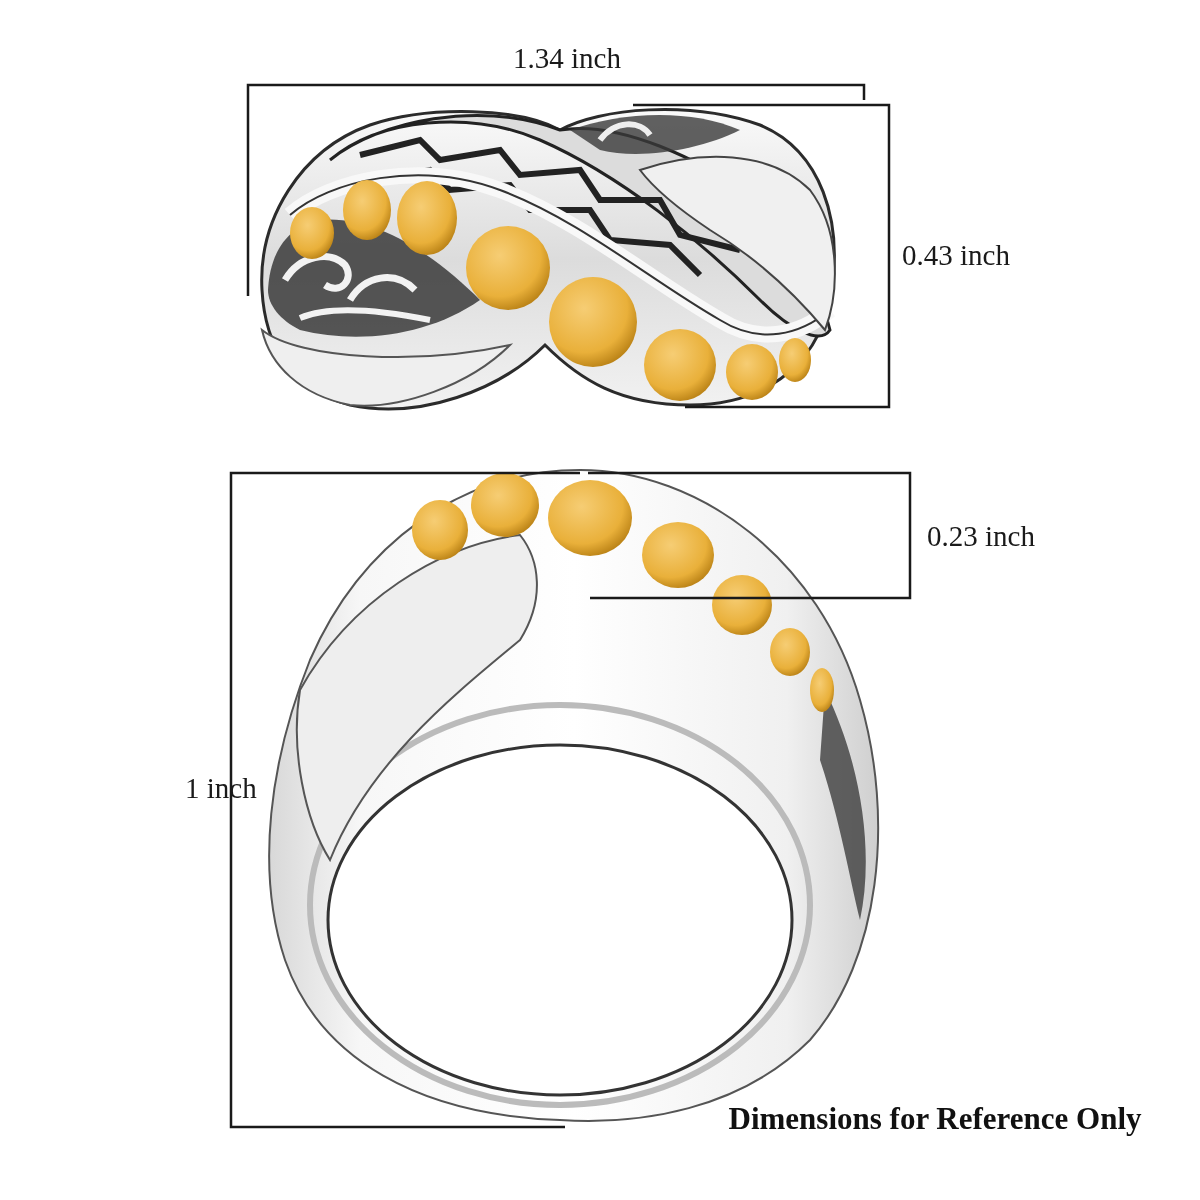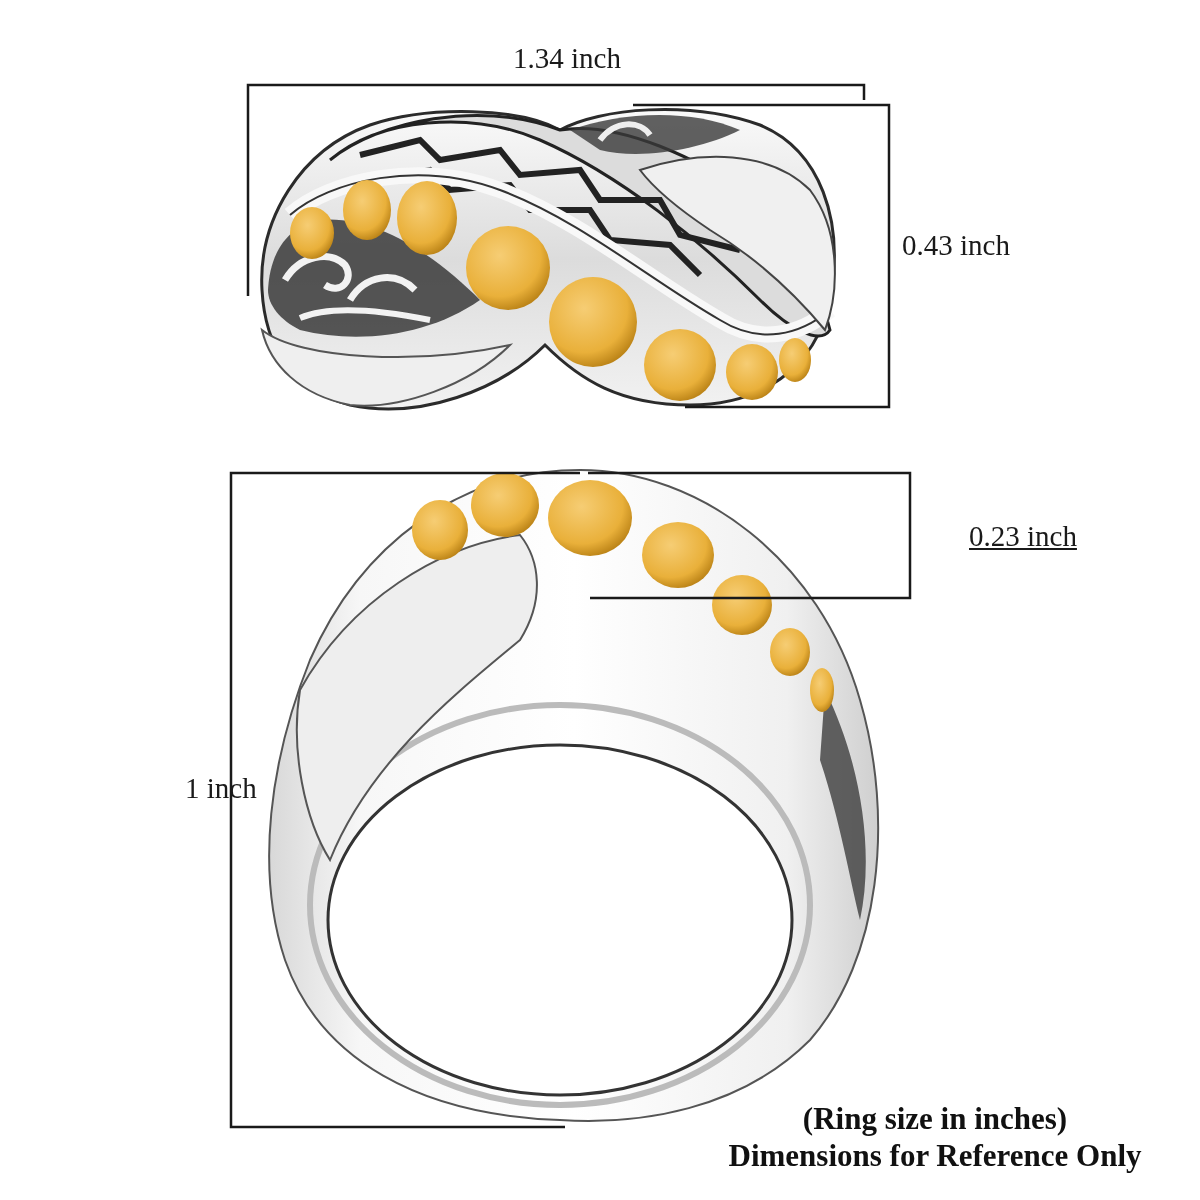--- a/index.html
+++ b/index.html
@@ -96,20 +96,19 @@
 
     <polyline points="633,105 889,105 889,407 685,407"></polyline>
 
     <polyline points="580,473 231,473 231,1127 565,1127"></polyline>
 
     <polyline points="588,473 910,473 910,598 590,598"></polyline>
   </g>
 </svg>
 
 <div class="label" style="left:513px; top:44px;">1.34 inch</div>
-<div class="label" style="left:902px; top:231px;text-align:center;">0.43 inch</div>
-<div class="label" style="left:969px; top:522px;text-decoration:underline;">0.23 inch</div>
+<div class="label" style="left:902px; top:241px;text-align:center;">0.43 inch</div>
+<div class="label" style="left:927px; top:522px;">0.23 inch</div>
 <div class="label" style="left:137px; top:774px;margin-left:48px;">1 inch</div>
 
 <div class="note" style="left:695px; top:1100px; width:480px;">
-  <div>(Ring size in inches)</div>
   <div>Dimensions for Reference Only</div>
 </div>
 
 </body></html>

